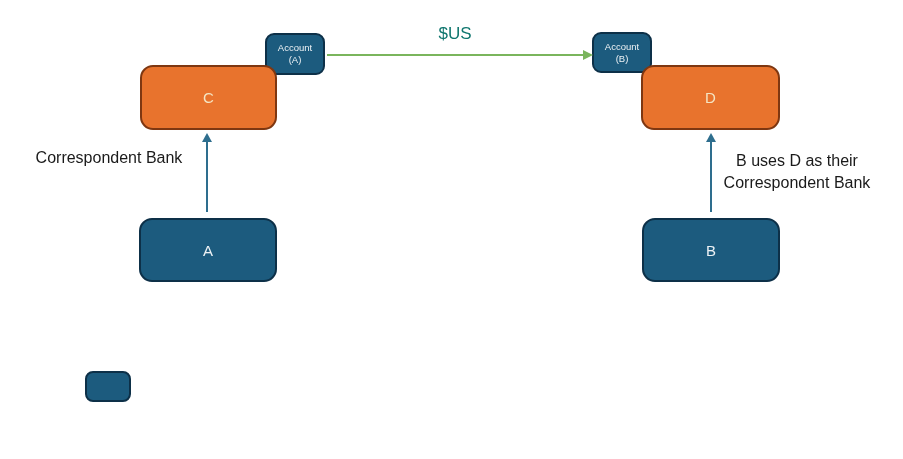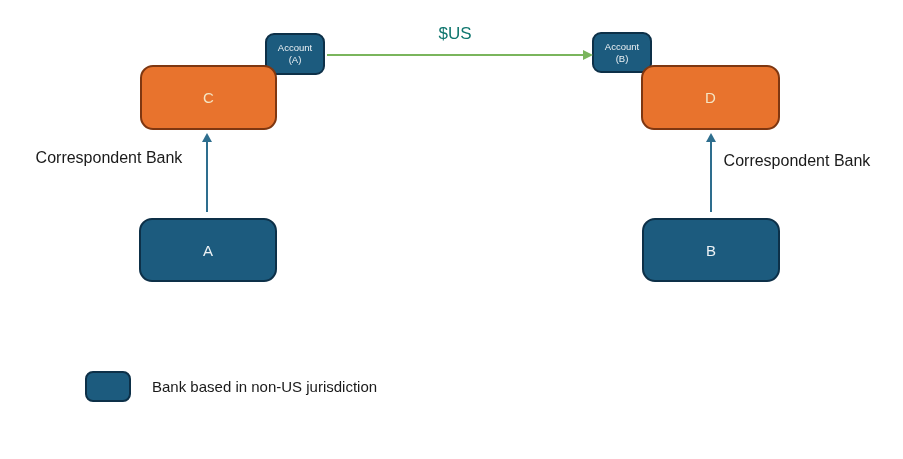--- a/index.html
+++ b/index.html
@@ -90,21 +90,21 @@
   <div class="v-arrow-line" style="left:206px;top:141px;height:71px;"></div>
   <div class="v-arrow-head" style="left:202px;top:133px;"></div>
 
   <div class="v-arrow-line" style="left:710px;top:141px;height:71px;"></div>
   <div class="v-arrow-head" style="left:706px;top:133px;"></div>
 
   <div class="annotation left">
     <span>Correspondent Bank</span>
   </div>
   <div class="annotation right">
+    <span>B uses D as their</span>
     <span>Correspondent Bank</span>
   </div>
 
   <div class="legend-row row1">
     <div class="swatch blue"></div>
-    <div class="legend-label">Bank based in non-US jurisdiction</div>
   </div>
 
 </div>
 
 </body></html>

